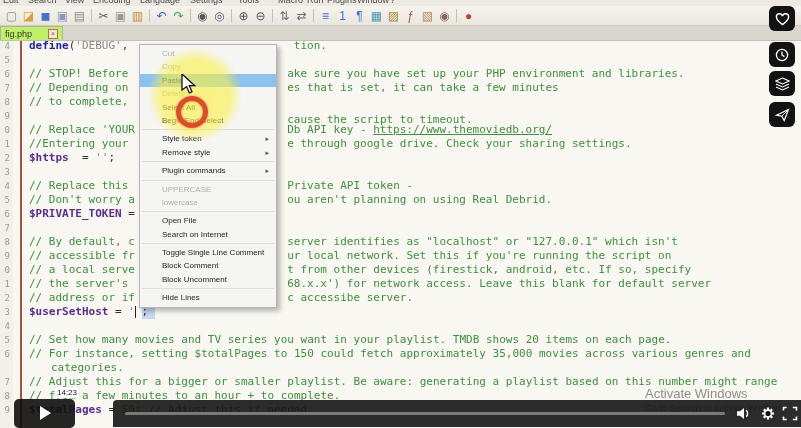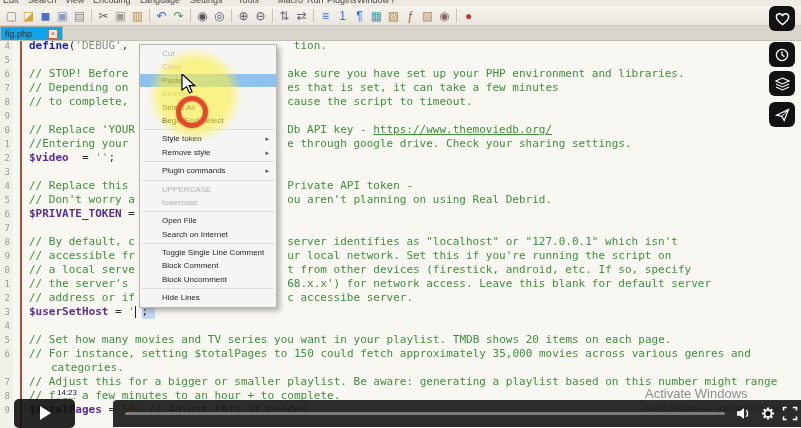--- a/index.html
+++ b/index.html
@@ -10,21 +10,21 @@
   .mb-item{position:absolute;top:-4px;font-size:9px;line-height:9px;color:#4a4a46;}
   
   .toolbar{position:absolute;left:0;top:6px;width:100%;height:20px;
            background:linear-gradient(#F6F4EE,#E9E6DE);border-bottom:1px solid #cfccc2;
            display:flex;align-items:center;padding-left:3px;box-sizing:border-box;z-index:2;}
   .tb-icon{width:17px;height:16px;font-size:12px;line-height:16px;text-align:center;flex:0 0 auto;}
   .tb-sep{width:1px;height:13px;background:#c4c1b7;margin:0 3px;flex:0 0 auto;}
   
   .tabbar{position:absolute;left:0;top:26px;width:100%;height:14px;background:#D9D6CD;
           border-bottom:1px solid #c2bfb5;z-index:2;}
-  .tab{position:absolute;left:0;top:0;height:13px;background:#0ea5e9;border:1px solid #b2afa5;border-bottom:none;
+  .tab{position:absolute;left:0;top:0;height:13px;background:#bef264;border:1px solid #b2afa5;border-bottom:none;
        display:flex;align-items:center;padding:0 4px;gap:16px;}
   .tab-label{font-size:9px;color:#333;}
   .tab-close{width:8px;height:8px;border:1px solid #c4663f;color:#b5432a;font-size:7px;line-height:7px;
              text-align:center;background:#f3e8e2;}
   
   .editor-bg{position:absolute;left:0;top:40px;right:0;bottom:0;background:#F8F7F1;z-index:1;}
   .gutter-bg{position:absolute;left:0;top:40px;bottom:0;width:13px;background:#F1F0E9;z-index:1;}
   .margin-line{position:absolute;left:20px;top:40px;bottom:0;width:2px;background:#A4543C;z-index:1;}
   .gut{position:absolute;left:0;width:10px;text-align:right;font-family:"DejaVu Sans Mono",monospace;
        font-size:9px;line-height:14px;color:#9b9b95;z-index:1;}
@@ -177,33 +177,33 @@
       <div class="code-line" style="top: 67px;">
         <span class="com" style="left: 25px;">// STOP! Before </span>
         <span class="com" style="left: 283.18px;">ake sure you have set up your PHP environment and libraries.</span>
       </div>
       <div class="code-line" style="top: 81px;">
         <span class="com" style="left: 25px;">// Depending on </span>
         <span class="com" style="left: 283.18px;">es that is set, it can take a few minutes</span>
       </div>
       <div class="code-line" style="top: 95px;">
         <span class="com" style="left: 25px;">// to complete, </span>
-        <span class="com" style="left: 283.18px;">cause the script to timeout.</span>
+        <span class="com" style="left: 283.18px; margin-top: 18px;">cause the script to timeout.</span>
       </div>
       <div class="code-line" style="top: 123px; padding-left: 44px;">
         <span class="com" style="left: 25px;">// Replace 'YOUR</span>
         <span class="com" style="left: 283.18px;">Db API key - </span>
         <span class="lnk" style="left: 369.24px;">https://www.themoviedb.org/</span>
       </div>
       <div class="code-line" style="top: 137px;">
         <span class="com" style="left: 25px;">//Entering your </span>
         <span class="com" style="left: 283.18px;">e through google drive. Check your sharing settings.</span>
       </div>
       <div class="code-line" style="top: 151px;">
-        <span class="var" style="left: 25px;">$video</span>
+        <span class="var" style="left: 25px;">$https</span>
         <span class="pl" style="left: 71.34px;"> = </span>
         <span class="str" style="left: 91.2px;">''</span>
         <span class="pl" style="left: 104.44px;">;</span>
       </div>
       <div class="code-line" style="top: 179px;">
         <span class="com" style="left: 25px;">// Replace this </span>
         <span class="com" style="left: 283.18px;">Private API token - </span>
       </div>
       <div class="code-line" style="top: 193px;">
         <span class="com" style="left: 25px;">// Don't worry a</span>

